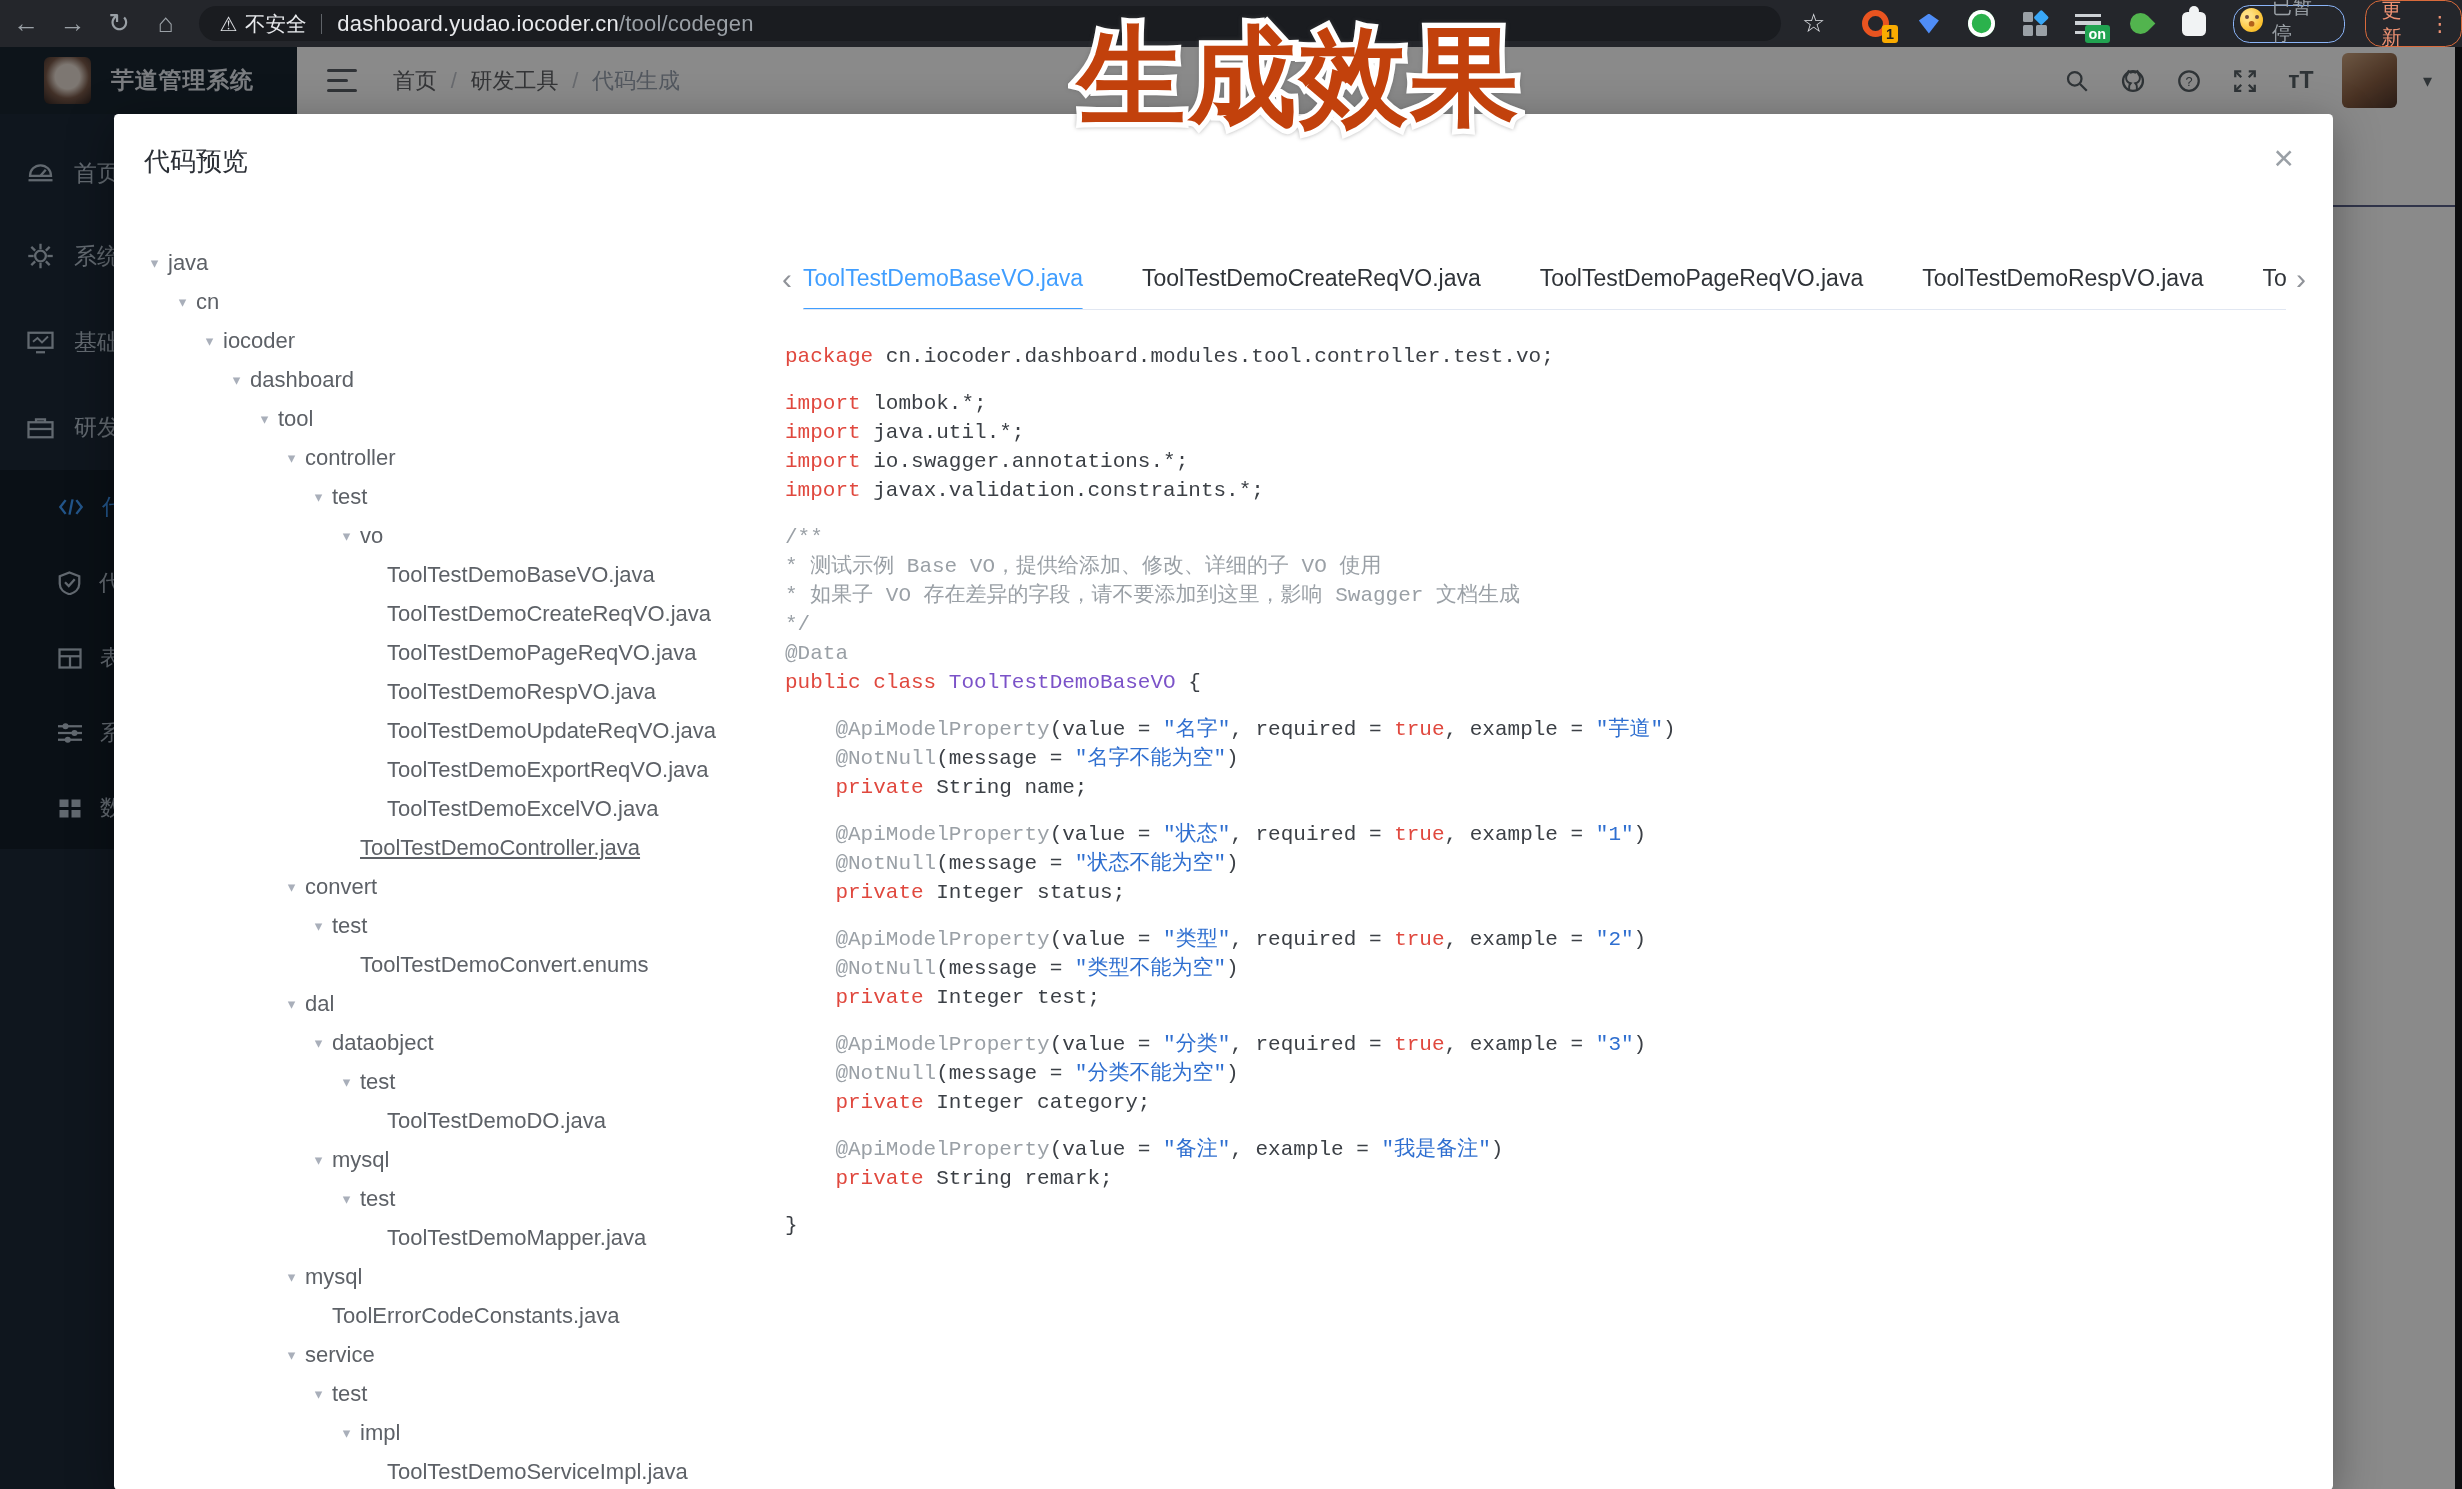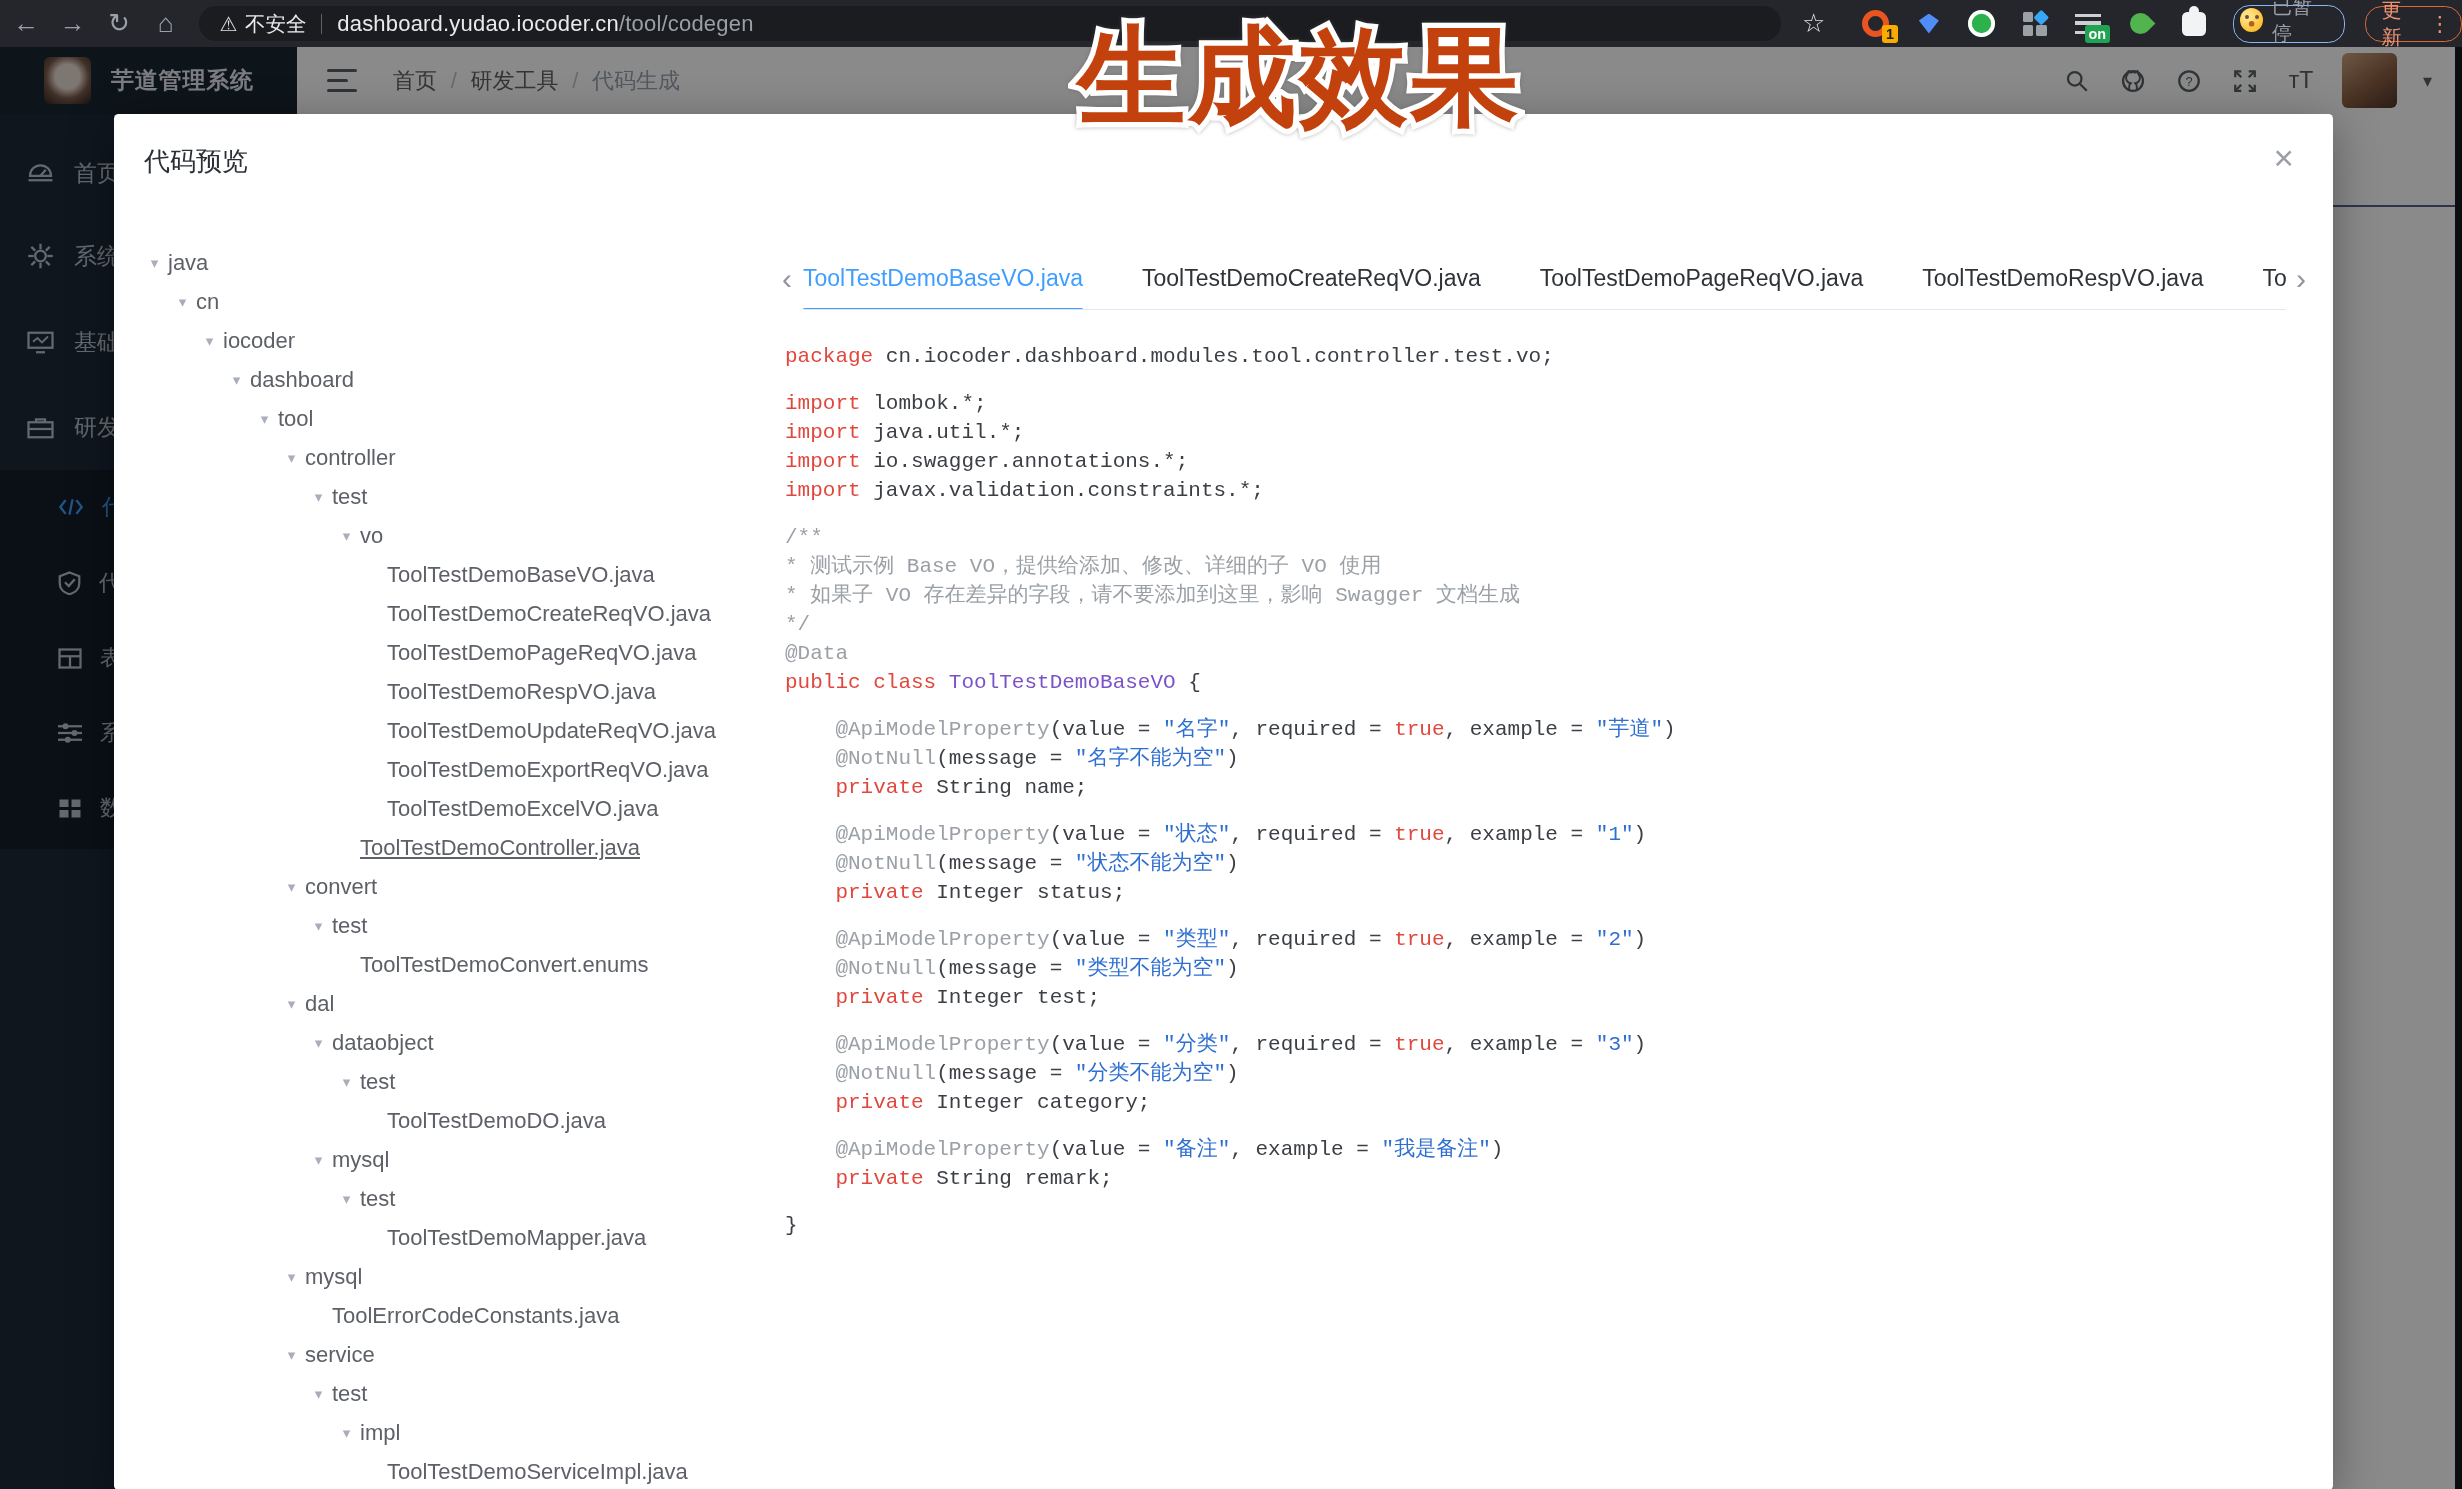--- a/index.html
+++ b/index.html
@@ -35,21 +35,21 @@
   .sprout{width:21px;height:21px;background:#52b44e;border-radius:50% 0 50% 50%;transform:rotate(45deg);}
   .puzzle{width:24px;height:24px;background:#f1f3f4;border-radius:5.3px;position:relative;}
   .puzzle::after{content:"";position:absolute;left:7.6px;top:-5.3px;width:10px;height:10px;background:#f1f3f4;border-radius:50%;}
   .paused-pill{margin-left:23px;height:38px;border:1.5px solid #8ab4f8;border-radius:16.7px;
     display:flex;align-items:center;padding:0 15px 8px 6px;gap:9px;}
   .emoji{width:24px;height:24px;border-radius:50%;
     background:radial-gradient(circle at 35% 35%,#ffe082 0 20%,#fbc02d 70%);position:relative;}
   .emoji::after{content:"";position:absolute;left:5.3px;top:7.6px;width:3.8px;height:3.8px;border-radius:50%;
     background:#6d4c41;box-shadow:10px 0 0 #6d4c41,4.6px 6.8px 0 0.8px #b4621b;}
   .paused-pill span{color:#9aa0a6;font-size:20px;}
-  .update-pill{margin-left:20px;height:36px;border:1.5px solid #d96a3b;border-radius:16.7px;
+  .update-pill{margin-left:20px;height:47px;border:1.5px solid #d96a3b;border-radius:16.7px;
     display:flex;align-items:center;padding:0 10.6px 0 15px;gap:10.6px;}
   .update-pill .u-label{color:#ef9273;font-size:20px;}
   .update-pill .kebab{color:#ef9273;font-size:21px;}
 
   
   .app{position:absolute;left:0;top:47px;right:0;bottom:0;background:#f2f4f7;z-index:1;}
   .sidebar{position:absolute;left:0;top:0;width:297px;bottom:0;background:#1c2a38;}
   .brand{position:absolute;left:0;top:0;width:297px;height:67px;background:#182531;
     display:flex;align-items:center;padding-left:44px;gap:20px;}
   .logo{width:47px;height:47px;border-radius:6px;
@@ -300,21 +300,21 @@
               <polyline points="11,3 3,3 3,11"></polyline>
               <polyline points="21,3 29,3 29,11"></polyline>
               <polyline points="3,21 3,29 11,29"></polyline>
               <polyline points="29,21 29,29 21,29"></polyline>
               <line x1="4" y1="4" x2="11" y2="11"></line>
               <line x1="28" y1="4" x2="21" y2="11"></line>
               <line x1="4" y1="28" x2="11" y2="21"></line>
               <line x1="28" y1="28" x2="21" y2="21"></line>
             </svg>
           </span>
-        <span class="tico" style="font-size:23px;font-weight:400;">ᴛT</span>
+        <span class="tico" style="font-size:23px;font-weight:700;">ᴛT</span>
         <span class="avatar"></span>
         <span class="caret-down">▾</span>
       </div>
     </div>
 
     <div class="content">
       <div class="tags-line"></div>
       <div class="strip">
 
         <div id="rowlines"></div>

